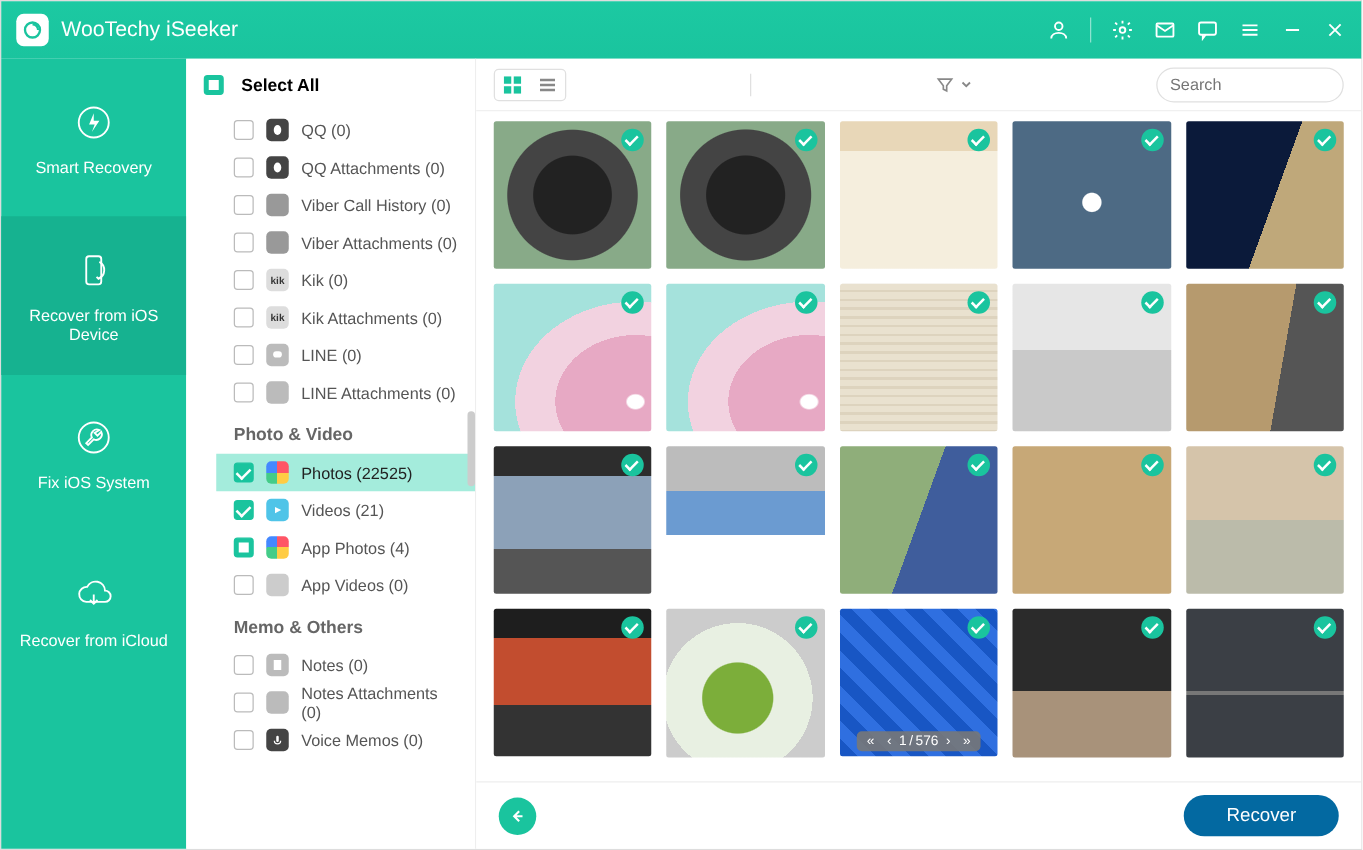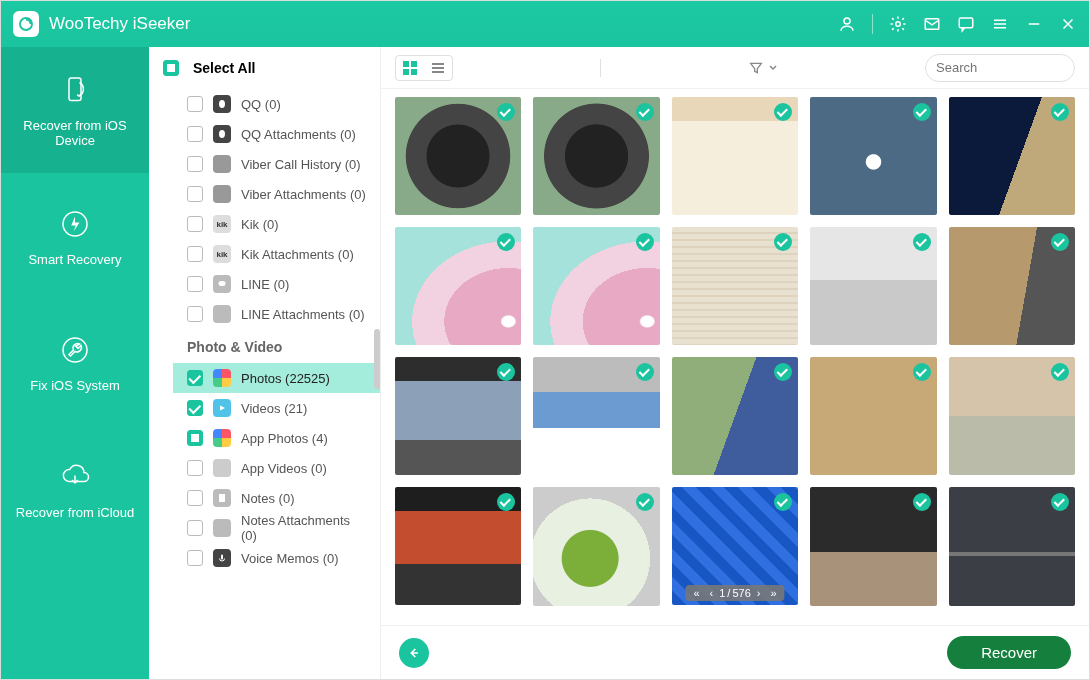--- a/index.html
+++ b/index.html
@@ -41,21 +41,21 @@
 .search-box input { border:none; outline:none; font-size:13px; flex:1; background:transparent; }
 .grid-wrap { flex:1; overflow:auto; padding:8px 14px 4px; }
 .grid { display:grid; grid-template-columns:repeat(5,1fr); gap:12px; }
 .thumb { position:relative; aspect-ratio:1.07/1; background:#ccc; border-radius:2px; overflow:hidden; cursor:pointer; }
 .thumb .badge { position:absolute; top:6px; right:6px; width:18px; height:18px; border-radius:50%; background:#1ac49e; display:flex; align-items:center; justify-content:center; }
 .thumb .badge::after { content:""; width:8px; height:4px; border:2px solid #fff; border-top:none; border-right:none; transform:rotate(-45deg) translate(0,-1px); }
 .pager { position:absolute; bottom:4px; left:50%; transform:translateX(-50%); display:flex; align-items:center; gap:2px; background:rgba(120,120,120,.9); border-radius:4px; padding:2px 4px; color:#fff; font-size:11px; }
 .pager span.btn { padding:0 4px; cursor:pointer; }
 .footer { height:54px; display:flex; align-items:center; padding:0 18px; border-top:1px solid #eee; }
 .back-btn { width:30px; height:30px; border-radius:50%; background:#1ac49e; display:flex; align-items:center; justify-content:center; cursor:pointer; }
-.recover-btn { margin-left:auto; background:#15803d; color:#fff; border:none; border-radius:18px; padding:8px 34px; font-size:15px; cursor:pointer; }
+.recover-btn { margin-left:auto; background:#0369a1; color:#fff; border:none; border-radius:18px; padding:8px 34px; font-size:15px; cursor:pointer; }
 
 .t0,.t1{background:radial-gradient(circle at 50% 50%,#222 0 36%,#444 37% 60%,#8a8 61% 100%);}
 .t2{background:linear-gradient(180deg,#e8d7b8 0 20%,#f5eedd 20% 100%);}
 .t3{background:radial-gradient(circle at 50% 55%,#fff 0 8%,#4d6a84 9% 100%);}
 .t4{background:linear-gradient(110deg,#0b1a3a 0 55%,#bfa87a 55% 100%);}
 .t5,.t6{background:radial-gradient(ellipse at 90% 80%,#fff 0 4%,#e7a9c4 5% 40%,#f2d2e0 40% 60%,#a5e2dc 60% 100%);}
 .t7{background:repeating-linear-gradient(#e9e1cf 0 5px,#ddd3be 5px 7px);}
 .t8{background:linear-gradient(#e6e6e6 0 45%,#c9c9c9 45% 100%);}
 .t9{background:linear-gradient(100deg,#b69a6e 0 60%,#555 60% 100%);}
 .t10{background:linear-gradient(#2d2d2d 0 20%,#8ca1b8 20% 70%,#555 70% 100%);}
@@ -125,38 +125,38 @@
           <svg viewBox="0 0 24 24" stroke="#fff" stroke-width="2">
             <path d="M6 6l12 12M18 6L6 18"></path>
           </svg>
         </span>
     </div>
   </div>
 
   <div class="body">
 
     <div class="sidebar">
+      <div class="side-item">
+        <svg viewBox="0 0 48 48" fill="none" stroke="#fff" stroke-width="2">
+            <circle cx="24" cy="24" r="16"></circle>
+            <path d="M24 14l-5 12h6l-3 8 8-12h-6z" fill="#fff" stroke="none"></path>
+          </svg>
+        <span>Smart Recovery</span>
+      </div>
       <div class="side-item active">
         <svg viewBox="0 0 48 48" fill="none" stroke="#fff" stroke-width="2">
             <rect x="16" y="8" width="16" height="30" rx="3"></rect>
             <path d="M30 14a10 10 0 0 1-1 18"></path>
             <path d="M27 30l2 2 3-2"></path>
           </svg>
         <span>Recover from iOS Device</span>
       </div>
       <div class="side-item">
         <svg viewBox="0 0 48 48" fill="none" stroke="#fff" stroke-width="2">
             <circle cx="24" cy="24" r="16"></circle>
-            <path d="M24 14l-5 12h6l-3 8 8-12h-6z" fill="#fff" stroke="none"></path>
-          </svg>
-        <span>Smart Recovery</span>
-      </div>
-      <div class="side-item">
-        <svg viewBox="0 0 48 48" fill="none" stroke="#fff" stroke-width="2">
-            <circle cx="24" cy="24" r="16"></circle>
             <path d="M30 16a6 6 0 0 0-8 8l-6 6 2 2 6-6a6 6 0 0 0 8-8l-4 4-3-3z"></path>
           </svg>
         <span>Fix iOS System</span>
       </div>
       <div class="side-item">
         <svg viewBox="0 0 48 48" fill="none" stroke="#fff" stroke-width="2">
             <path d="M16 30a8 8 0 0 1 1-16 10 10 0 0 1 19 4 6 6 0 0 1 0 12H16z"></path>
             <path d="M24 22v10M20 28l4 4 4-4"></path>
           </svg>
         <span>Recover from iCloud</span>
@@ -241,20 +241,21 @@
             <span class="chk half"></span>
             <span class="cat-icon" style="background:conic-gradient(#f56 0 25%,#fc4 0 50%,#4c8 0 75%,#48f 0)"></span>
             <span>App Photos (4)</span>
           </div>
         <div class="cat-item">
             <span class="chk"></span>
             <span class="cat-icon" style="background:#ccc"></span>
             <span>App Videos (0)</span>
           </div>
 
+        <div class="cat-header">Memo &amp; Others</div>
         <div class="cat-item">
             <span class="chk"></span>
             <span class="cat-icon" style="background:#bbb">
               <svg viewBox="0 0 24 24">
                 <rect x="6" y="4" width="12" height="16" fill="#fff"></rect>
               </svg>
             </span>
             <span>Notes (0)</span>
           </div>
         <div class="cat-item">

